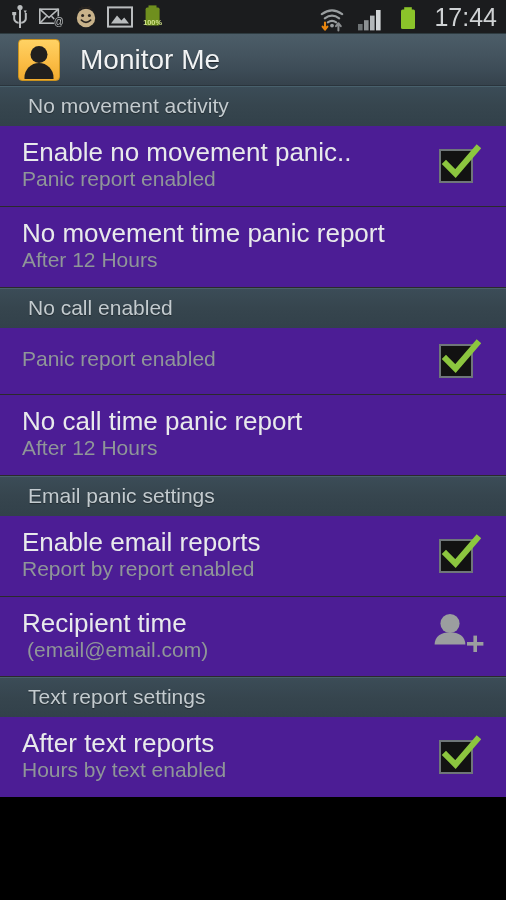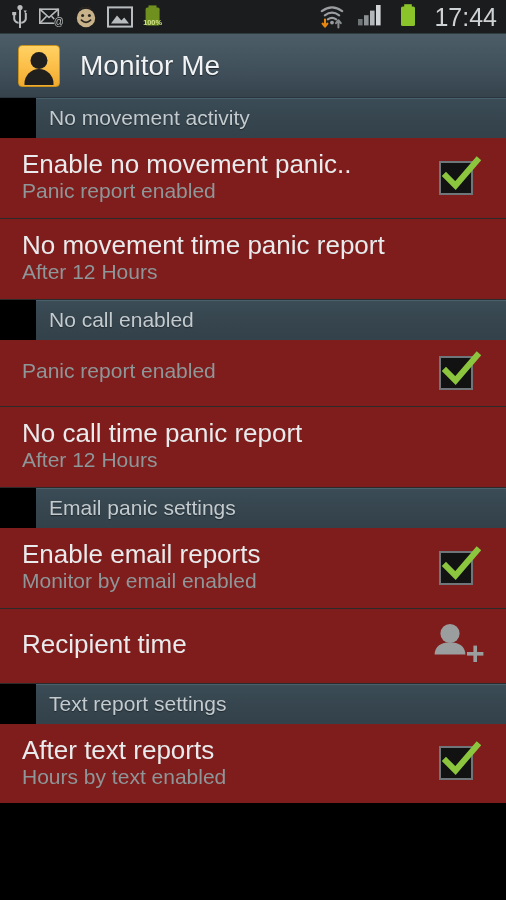--- a/index.html
+++ b/index.html
@@ -33,38 +33,38 @@
     background: #2e3b40;
   }
   .sb-left {
     display: flex;
     align-items: center;
     gap: 9px;
     flex: 1;
   }
   .sb-right {
     display: flex;
-    align-items: flex-start;
+    align-items: flex-end;
     gap: 11px;
   }
   .sb-icon {
     display: block;
     line-height: 0;
   }
   .sb-clock {
     color: #cfd2d4;
     font-size: 25px;
     letter-spacing: 0px;
     margin-left: 5px;
     font-family: "Liberation Sans", sans-serif;
   }
 
   
   .titlebar {
-    height: 64px;
+    height: 52px;
     box-sizing: border-box;
     background: linear-gradient(to bottom, #4c5d68 0%, #44545f 40%, #3d4c57 70%, #35424c 100%);
     display: flex;
     align-items: center;
     padding-left: 18px;
     position: relative;
     border-bottom: 1px solid #2a343c;
   }
   .app-icon {
     width: 42px;
@@ -108,36 +108,35 @@
 
   
   .list {
     background: #000;
   }
   .section-header {
     background: linear-gradient(to bottom, #3b4c57 0%, #36454e 50%, #32414a 100%);
     border-top: 1px solid #48606c;
     color: #c3cbcf;
     font-size: 21px;
-    padding: 6px 0 7px 13px;
+    padding: 6px 0 7px 28px;
     box-sizing: border-box;
     height: 40px;
     display: flex;
     align-items: center;
     text-shadow: 0 1px 1px rgba(0,0,0,0.4);
-    margin-left: 36px;
   }
   .row {
     display: flex;
     align-items: center;
     padding: 12px 16px 14px 22px;
     box-sizing: border-box;
     border-bottom: 1px solid #2b2b2b;
     position: relative;
-    background: #7f1d1d;
+    background: #4c1d95;
   }
   .row.no-divider { border-bottom: none; }
   .row-texts {
     flex: 1;
     min-width: 0;
   }
   .row-title {
     color: #e8eaeb;
     font-size: 26px;
     line-height: 1.12;
@@ -341,35 +340,36 @@
       <div class="row-title">No call time panic report</div>
       <div class="row-sub">After 12 Hours</div>
     </div>
   </div>
 
   <div class="section-header">Email panic settings</div>
 
   <div class="row">
     <div class="row-texts">
       <div class="row-title">Enable email reports</div>
-      <div class="row-sub">Monitor by email enabled</div>
+      <div class="row-sub">Report by report enabled</div>
     </div>
     <div class="row-widget">
       <span class="checkbox">
         <span class="box"></span>
         <svg class="tick" viewBox="0 0 44 44">
           <path d="M9 21 L18.5 30.5 L40 5.5" fill="none" stroke="#8cc63f" stroke-width="6" stroke-linecap="square" stroke-linejoin="miter"></path>
         </svg>
       </span>
     </div>
   </div>
 
   <div class="row">
     <div class="row-texts">
       <div class="row-title">Recipient time</div>
+      <div class="row-sub indent">(email@email.com)</div>
     </div>
     <div class="row-widget">
       <span class="addperson">
         <svg width="56" height="48" viewBox="0 0 56 48">
           <circle cx="21" cy="12.5" r="9.6" fill="#9b9e9f"></circle>
           <path d="M5.6 33.4 C5.6 25.4 12.4 21.2 21 21.2 C29.6 21.2 36.4 25.4 36.4 33.4 Z" fill="#9b9e9f"></path>
           <rect x="38.0" y="31.0" width="16.4" height="3.6" fill="#9b9e9f"></rect>
           <rect x="44.4" y="24.6" width="3.6" height="16.4" fill="#9b9e9f"></rect>
         </svg>
       </span>

